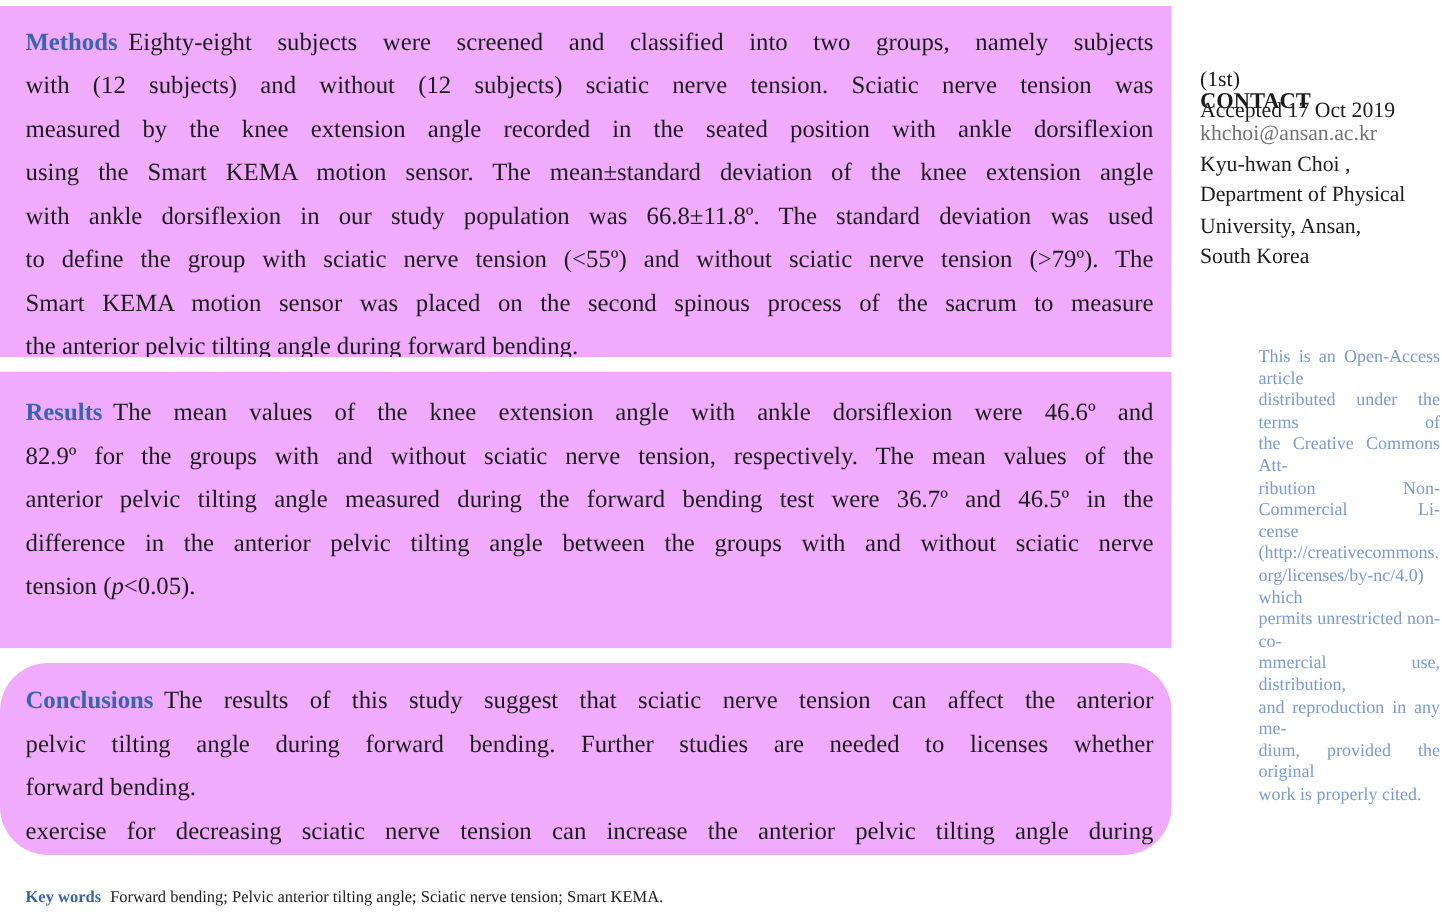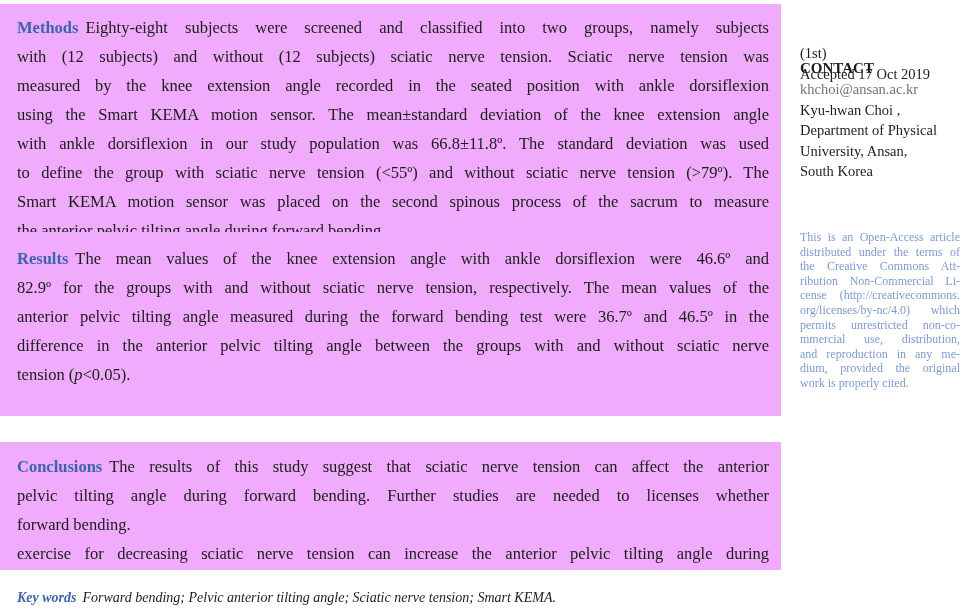--- a/index.html
+++ b/index.html
@@ -14,60 +14,60 @@
     box-sizing:border-box;padding:9px 12px 0 17px;overflow:hidden;
   }
   .jline{
     font-size:16.5px;line-height:29px;height:29px;
     text-align:justify;text-align-last:justify;
   }
   .jline.last{text-align-last:left;}
   .sec-label{font-weight:bold;color:#3b63ae;margin-right:7px;}
   .kw-line{
     position:absolute;left:17px;top:583px;width:760px;
-    font-size:14px;line-height:30px;font-style:italic;
+    font-size:11px;line-height:30px;
   }
   .kw-line .sec-label{margin-right:6px;}
   .it{font-style:italic;}
   .sidebar{position:absolute;left:800px;top:0;width:160px;height:616px;}
   .side-block{position:absolute;left:0;width:160px;}
   .side-line{font-size:14.5px;line-height:20.5px;}
   .contact-heading{font-size:15px;font-weight:bold;line-height:21px;}
   .email-link{color:#737373;cursor:pointer;text-decoration:none;}
   .license .lic-line{
     font-size:12px;line-height:14.6px;color:#7d9ace;
-    text-align:justify;text-align-last:justify;
+    text-align:justify;text-align-last:justify;margin-left:39px;
   }
   .license .lic-line.last{text-align-last:left;}
 </style>
 </head>
 <body>
 
 <div class="main-col">
 
   <section class="abs-box" style="top:4px;height:234px;">
     <div class="jline"><span class="sec-label">Methods</span><span>Eighty-eight subjects were screened and classified into two groups, namely subjects</span></div>
     <div class="jline">with (12 subjects) and without (12 subjects) sciatic nerve tension. Sciatic nerve tension was</div>
     <div class="jline">measured by the knee extension angle recorded in the seated position with ankle dorsiflexion</div>
     <div class="jline">using the Smart KEMA motion sensor. The mean±standard deviation of the knee extension angle</div>
     <div class="jline">with ankle dorsiflexion in our study population was 66.8±11.8º. The standard deviation was used</div>
     <div class="jline">to define the group with sciatic nerve tension (&lt;55º) and without sciatic nerve tension (&gt;79º). The</div>
     <div class="jline">Smart KEMA motion sensor was placed on the second spinous process of the sacrum to measure</div>
     <div class="jline last">the anterior pelvic tilting angle during forward bending.</div>
   </section>
 
-  <section class="abs-box" style="top:232px;height:184px;padding-top:12px;">
+  <section class="abs-box" style="top:248px;height:184px;padding-top:12px;">
     <div class="jline"><span class="sec-label">Results</span><span>The mean values of the knee extension angle with ankle dorsiflexion were 46.6º and</span></div>
     <div class="jline">82.9º for the groups with and without sciatic nerve tension, respectively. The mean values of the</div>
     <div class="jline">anterior pelvic tilting angle measured during the forward bending test were 36.7º and 46.5º in the</div>
     <div class="jline">difference in the anterior pelvic tilting angle between the groups with and without sciatic nerve</div>
     <div class="jline last"><span>tension (</span><span class="it">p</span><span>&lt;0.05).</span></div>
   </section>
 
-  <section class="abs-box" style="top:442px;height:128px;padding-top:10px;">
+  <section class="abs-box" style="top:442px;height:128px;padding-top:10px;border-radius:32px;">
     <div class="jline"><span class="sec-label">Conclusions</span><span>The results of this study suggest that sciatic nerve tension can affect the anterior</span></div>
     <div class="jline">pelvic tilting angle during forward bending. Further studies are needed to licenses whether</div>
     <div class="jline last">forward bending.</div>
     <div class="jline">exercise for decreasing sciatic nerve tension can increase the anterior pelvic tilting angle during</div>
   </section>
 
   <div class="kw-line"><span class="sec-label">Key words</span><span>Forward bending; Pelvic anterior tilting angle; Sciatic nerve tension; Smart KEMA.</span></div>
 
 </div>
 

